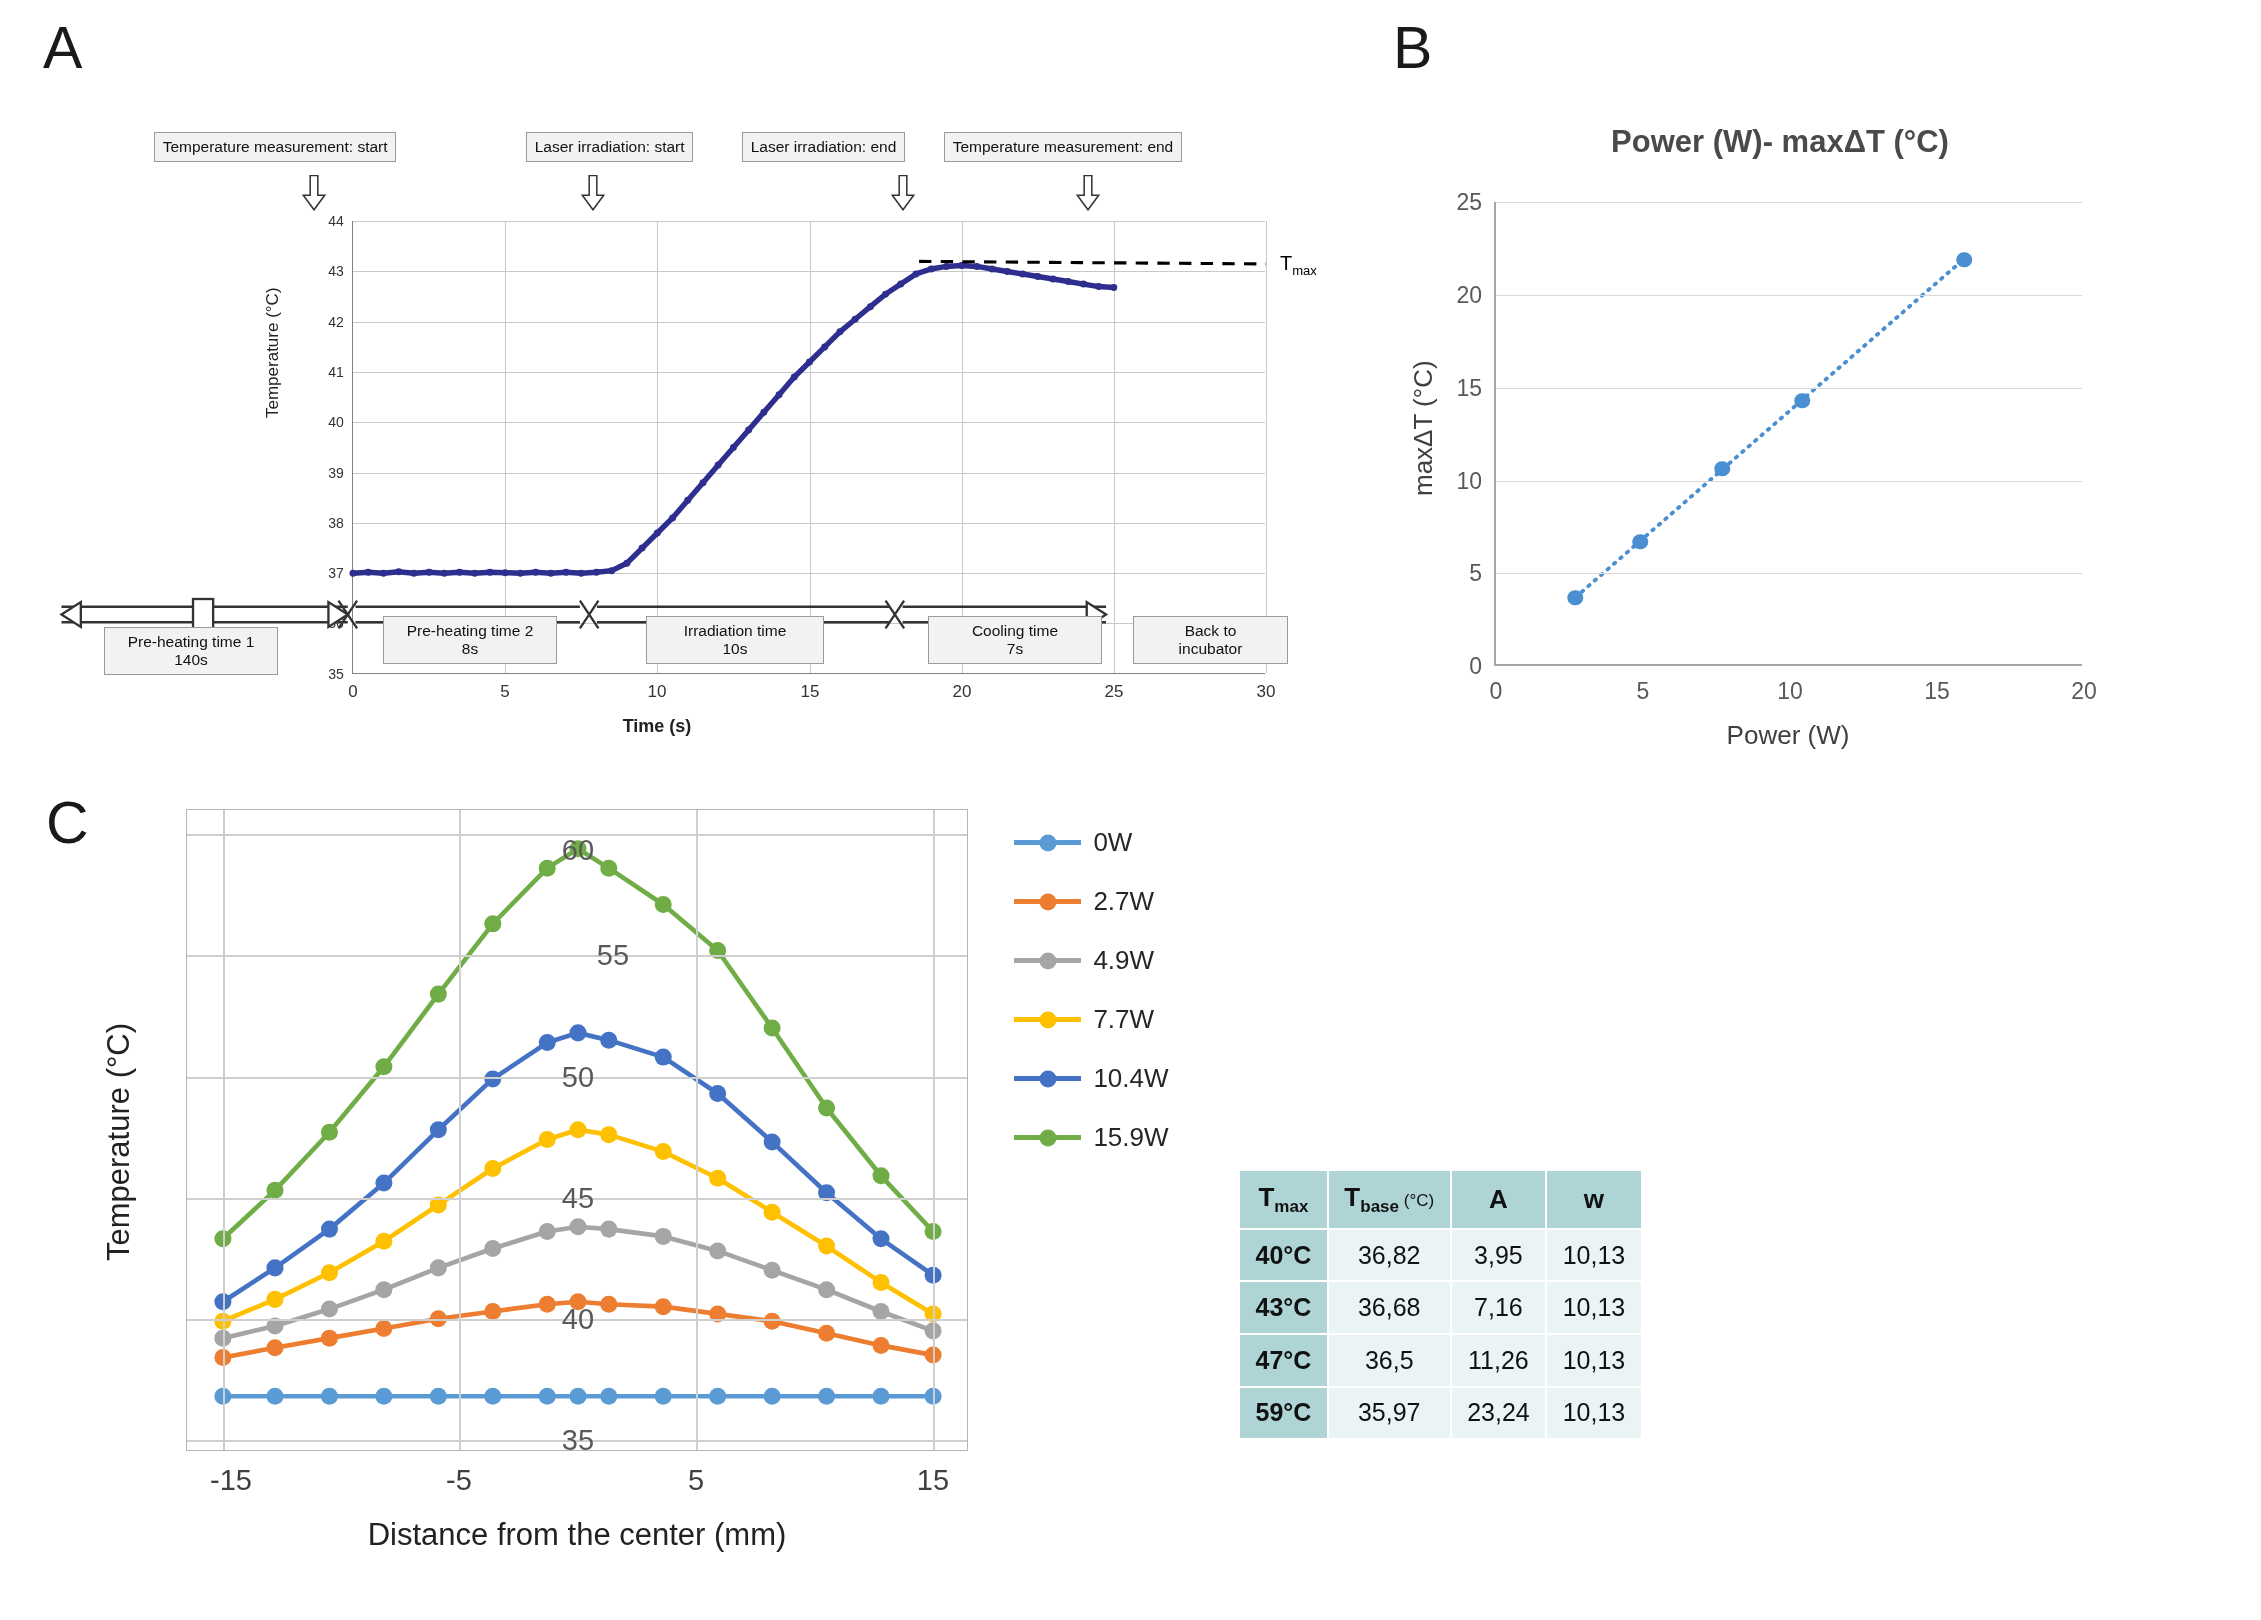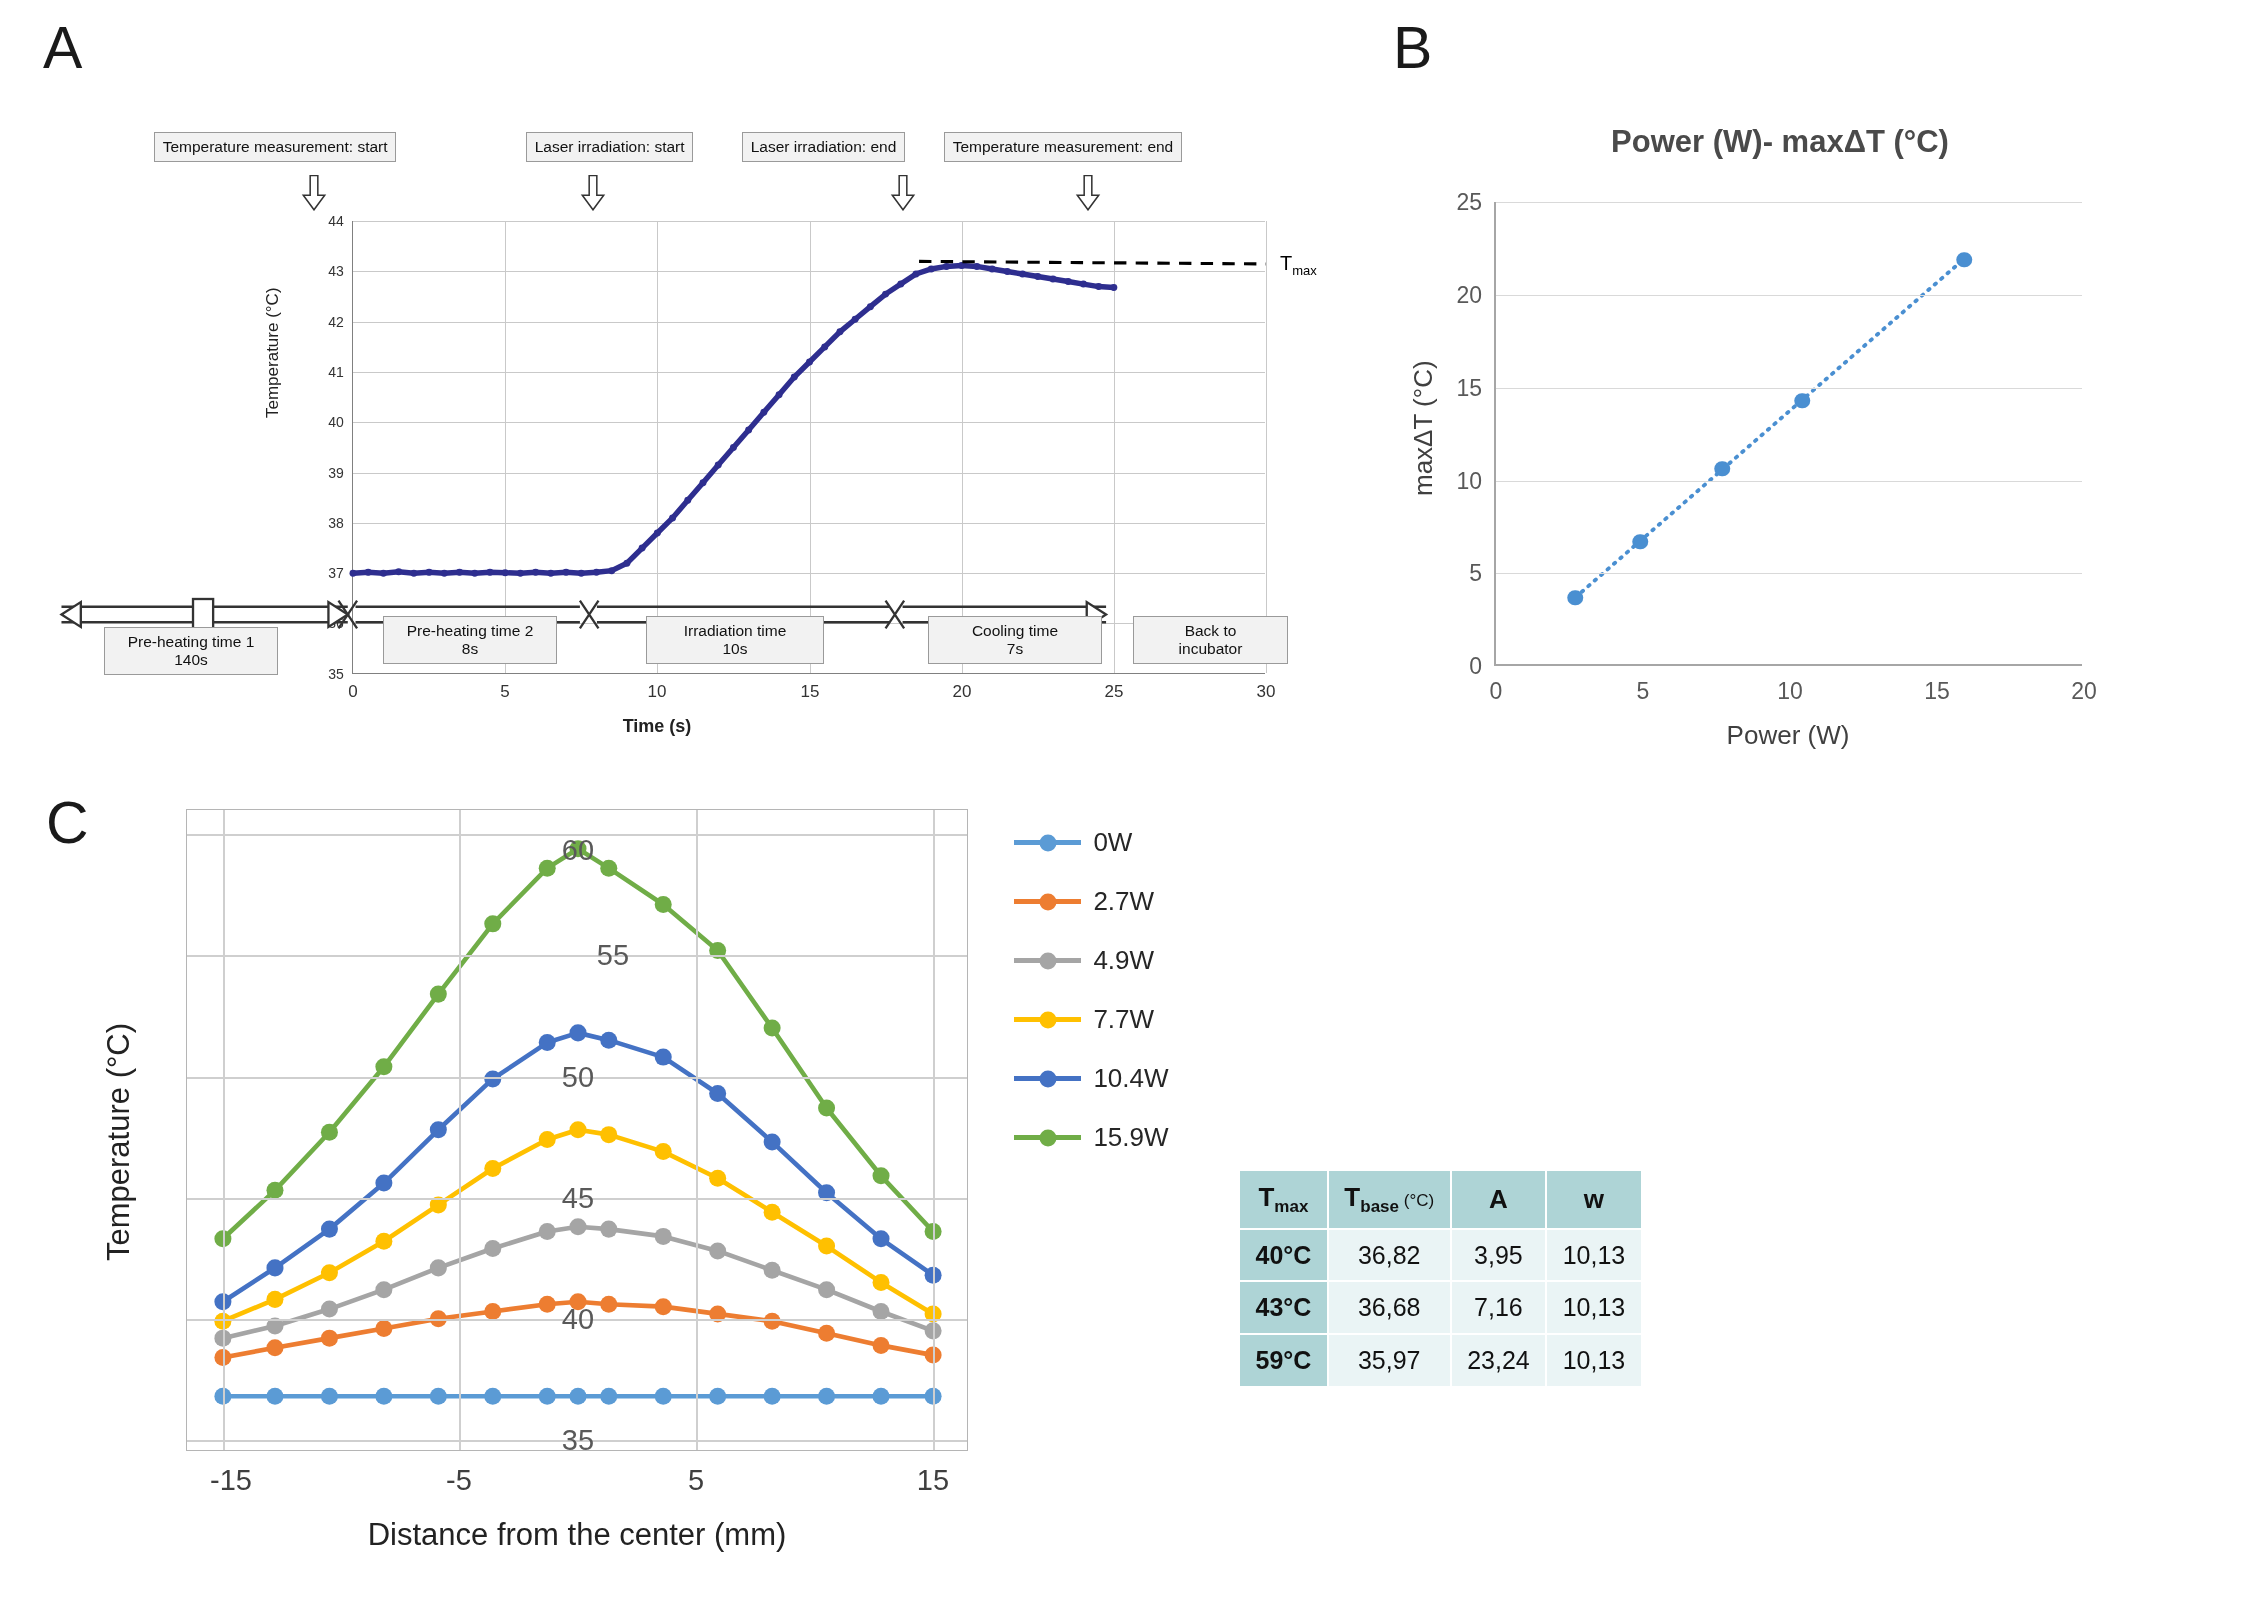--- a/index.html
+++ b/index.html
@@ -581,20 +581,26 @@
         <td>3,95</td>
         <td>10,13</td>
       </tr>
       <tr>
         <td class="first-col">43°C</td>
         <td>36,68</td>
         <td>7,16</td>
         <td>10,13</td>
       </tr>
       <tr>
+        <td class="first-col">47°C</td>
+        <td>36,5</td>
+        <td>11,26</td>
+        <td>10,13</td>
+      </tr>
+      <tr>
         <td class="first-col">59°C</td>
         <td>35,97</td>
         <td>23,24</td>
         <td>10,13</td>
       </tr>
     </tbody>
 </table>
 
 
 </body></html>

